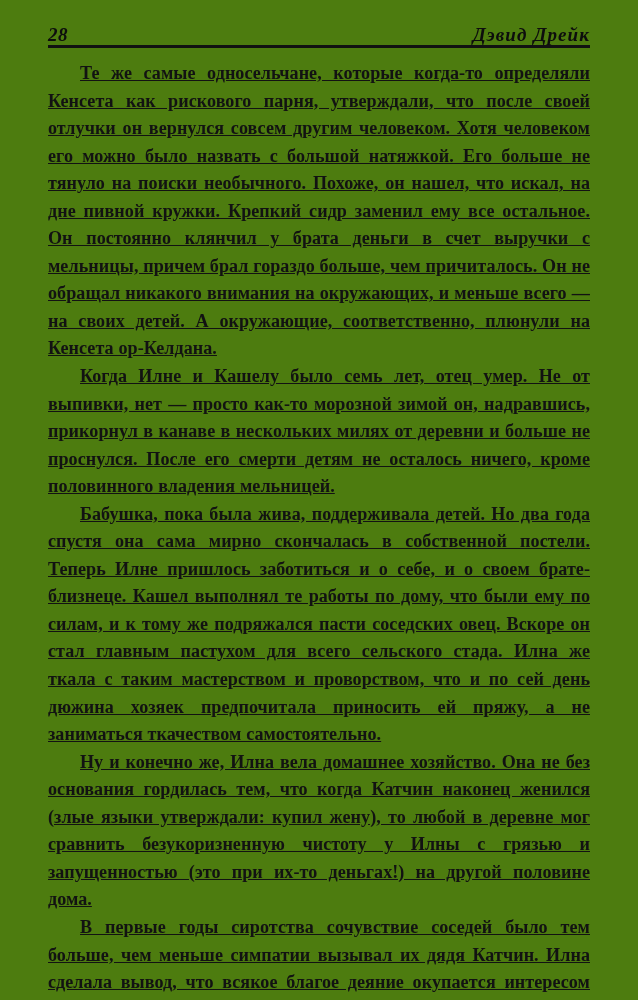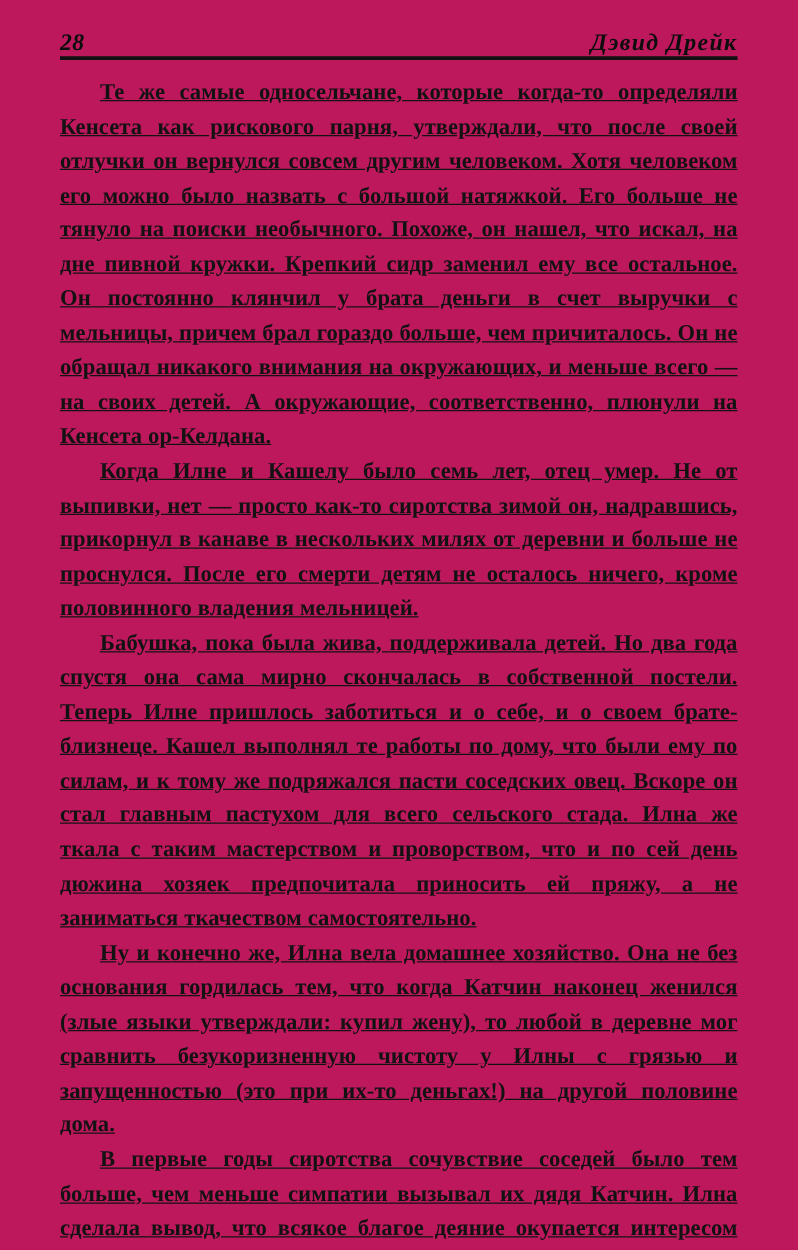--- a/index.html
+++ b/index.html
@@ -14,21 +14,21 @@
     overflow: hidden;
     font-family: "Liberation Serif", "DejaVu Serif", serif;
     color: #111111;
     -webkit-font-smoothing: antialiased;
   }
 
   .page {
     position: relative;
     width: 638px;
     height: 1000px;
-    background: #be185d;
+    background: #4d7c0f;
     box-sizing: border-box;
   }
 
   
   .running-head {
     position: absolute;
     left: 48px;
     top: 14px;
     width: 542px;
     height: 30px;
@@ -90,20 +90,20 @@
 
   <div class="running-head">
     <span class="folio">28</span>
     <span class="author-head">Дэвид Дрейк</span>
   </div>
 
   <div class="head-rule"></div>
 
   <div class="textblock">
     <p>Те же самые односельчане, которые когда-то определяли Кенсета как рискового парня, утверждали, что после своей отлучки он вернулся совсем другим человеком. Хотя человеком его можно было назвать с большой натяжкой. Его больше не тянуло на поиски необычного. Похоже, он нашел, что искал, на дне пивной кружки. Крепкий сидр заменил ему все остальное. Он постоянно клянчил у брата деньги в счет выручки с мельницы, причем брал гораздо больше, чем причиталось. Он не обращал никакого внимания на окружающих, и меньше всего — на своих детей. А окружающие, соответственно, плюнули на Кенсета ор-Келдана.</p>
-    <p>Когда Илне и Кашелу было семь лет, отец умер. Не от выпивки, нет — просто как-то сиротства зимой он, надравшись, прикорнул в канаве в нескольких милях от деревни и больше не проснулся. После его смерти детям не осталось ничего, кроме половинного владения мельницей.</p>
+    <p>Когда Илне и Кашелу было семь лет, отец умер. Не от выпивки, нет — просто как-то морозной зимой он, надравшись, прикорнул в канаве в нескольких милях от деревни и больше не проснулся. После его смерти детям не осталось ничего, кроме половинного владения мельницей.</p>
     <p>Бабушка, пока была жива, поддерживала детей. Но два года спустя она сама мирно скончалась в собственной постели. Теперь Илне пришлось заботиться и о себе, и о своем брате-близнеце. Кашел выполнял те работы по дому, что были ему по силам, и к тому же подряжался пасти соседских овец. Вскоре он стал главным пастухом для всего сельского стада. Илна же ткала с таким мастерством и проворством, что и по сей день дюжина хозяек предпочитала приносить ей пряжу, а не заниматься ткачеством самостоятельно.</p>
     <p>Ну и конечно же, Илна вела домашнее хозяйство. Она не без основания гордилась тем, что когда Катчин наконец женился (злые языки утверждали: купил жену), то любой в деревне мог сравнить безукоризненную чистоту у Илны с грязью и запущенностью (это при их-то деньгах!) на другой половине дома.</p>
     <p>В первые годы сиротства сочувствие соседей было тем больше, чем меньше симпатии вызывал их дядя Катчин. Илна сделала вывод, что всякое благое деяние окупается интересом людей, как это произошло в их с Кашелом случае.</p>
 
   </div>
 
 </div>
 
 </body></html>

